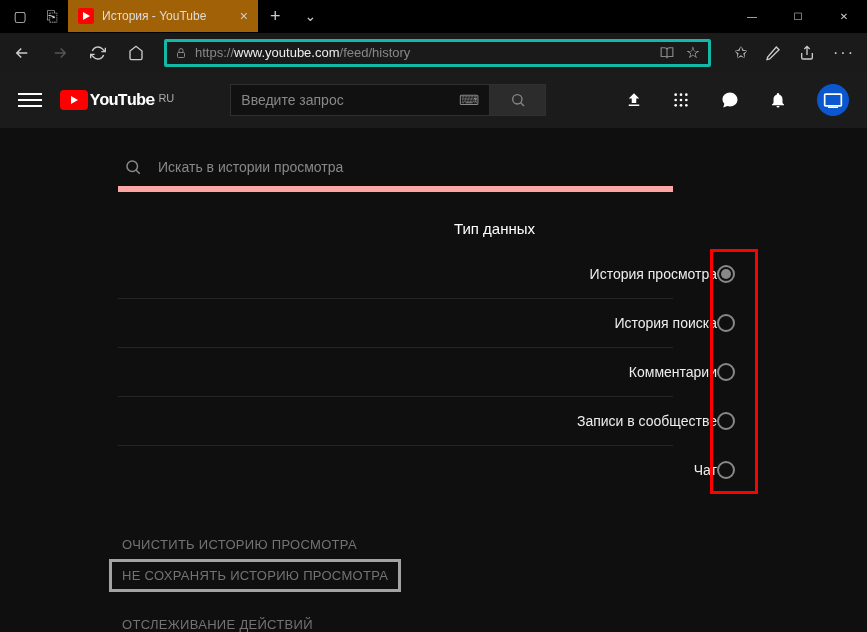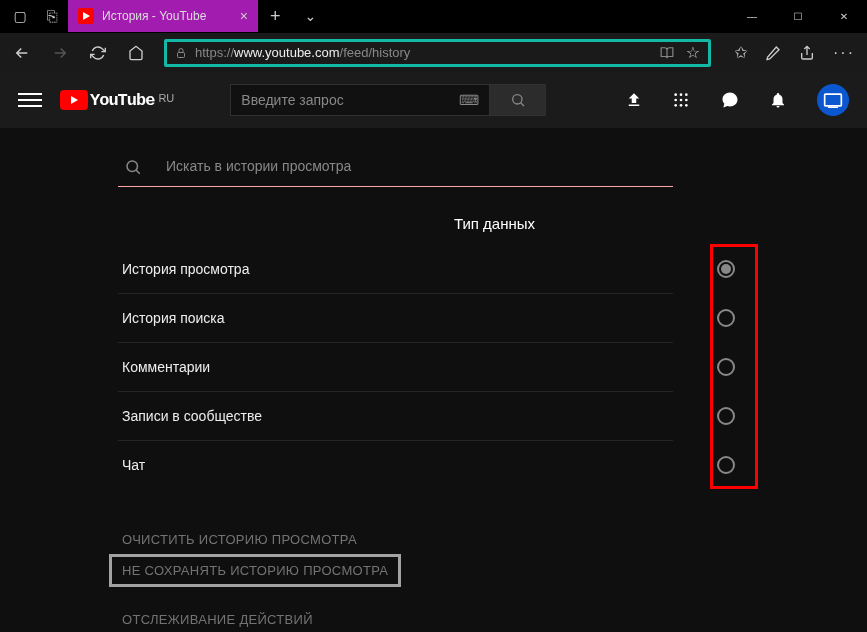--- a/index.html
+++ b/index.html
@@ -2,21 +2,21 @@
 <html><head>
 <meta charset="utf-8">
 <style>
 * { margin: 0; padding: 0; box-sizing: border-box; font-family: "Segoe UI", Arial, sans-serif; }
 body { width: 867px; height: 632px; background: #0f0f0f; overflow: hidden; }
 
 
 .titlebar { height: 32px; background: #000; display: flex; align-items: center; }
 .titlebar-left { display: flex; align-items: center; gap: 12px; padding-left: 10px; }
 .titlebar-icon { color: #ccc; font-size: 14px; width: 20px; text-align: center; }
-.tab { height: 32px; background: #a21caf; display: flex; align-items: center; padding: 0 10px; gap: 8px; margin-left: 6px; min-width: 190px; }
+.tab { height: 32px; background: #a16207; display: flex; align-items: center; padding: 0 10px; gap: 8px; margin-left: 6px; min-width: 190px; }
 .tab-favicon { width: 16px; height: 16px; background: #f00; display: flex; align-items: center; justify-content: center; border-radius: 2px; }
 .tab-favicon svg { width: 10px; height: 10px; fill: #fff; }
 .tab-title { color: #ddd; font-size: 12px; flex: 1; }
 .tab-close { color: #ccc; font-size: 14px; }
 .newtab { color: #ccc; padding: 0 12px; font-size: 18px; }
 .titlebar-right { margin-left: auto; display: flex; }
 .win-btn { width: 46px; height: 32px; display: flex; align-items: center; justify-content: center; color: #ccc; font-size: 10px; }
 
 .addrbar { height: 40px; background: #1a1a1a; display: flex; align-items: center; padding: 0 8px; gap: 10px; border-top: 1px solid #000; }
 .nav-btn { color: #ccc; width: 28px; height: 28px; display: flex; align-items: center; justify-content: center; }
@@ -38,27 +38,27 @@
 .search-wrap { display: flex; margin-left: 38px; justify-content: flex-end; }
 .search-box { width: 260px; height: 32px; background: #111; border: 1px solid #303030; color: #888; font-size: 14px; padding: 0 10px; display: flex; align-items: center; justify-content: space-between; }
 .kbd-icon { color: #888; font-size: 14px; }
 .search-btn { width: 56px; height: 32px; background: #2c2c2c; border: 1px solid #303030; border-left: none; display: flex; align-items: center; justify-content: center; color: #888; }
 .header-right { margin-left: auto; display: flex; align-items: center; gap: 26px; }
 .hdr-icon { color: #fff; width: 22px; text-align: center; }
 .avatar { width: 32px; height: 32px; border-radius: 50%; background: #0b57d0; display: flex; align-items: center; justify-content: center; }
 
 
 .content { padding: 30px 0 0 118px; color: #fff; }
-.history-search { display: flex; gap: 24px; border-bottom: 1px solid #fca5a5; padding: 0 0 10px 6px; width: 555px; margin-bottom: 28px; }
+.history-search { display: flex; align-items: center; gap: 16px; border-bottom: 6px solid #fca5a5; padding: 0 0 10px 6px; width: 555px; margin-bottom: 28px; }
 .history-search-icon { color: #888; }
 .history-search-text { color: #888; font-size: 14px; }
 .section-title { font-size: 15px; font-weight: 500; margin-bottom: 12px; padding-left: 4px; text-align: center; }
 
 .options-wrap { position: relative; width: 640px; }
-.option-row { display: flex; align-items: center; justify-content: space-between; height: 49px; border-bottom: 0; padding-left: 4px; width: 555px; font-size: 14px; color: #eee; }
+.option-row { display: flex; align-items: center; justify-content: flex-end; height: 49px; border-bottom: 0; padding-left: 4px; width: 555px; font-size: 14px; color: #eee; }
 .option-row + .option-row { border-top: 1px solid #252525; }
 .radio { width: 18px; height: 18px; border: 2px solid #888; border-radius: 50%; margin-right: -62px; position: relative; z-index: 2; }
 .radio.selected { border-color: #888; }
 .radio.selected::after { content: ""; position: absolute; inset: 2px; background: #888; border-radius: 50%; }
 .red-box-radios { position: absolute; top: 0; right: 0; width: 48px; height: 245px; border: 3px solid #f00; pointer-events: none; z-index: 1; }
 
 .actions { margin-top: 18px; padding-left: 4px; }
 .action-row { font-size: 13px; color: #737373; letter-spacing: 0.3px; height: 40px; display: flex; align-items: flex-end; }
 .action-highlight { border: 3px solid #a3a3a3; padding: 6px 10px; margin-left: -13px; display: inline-flex; }
 

